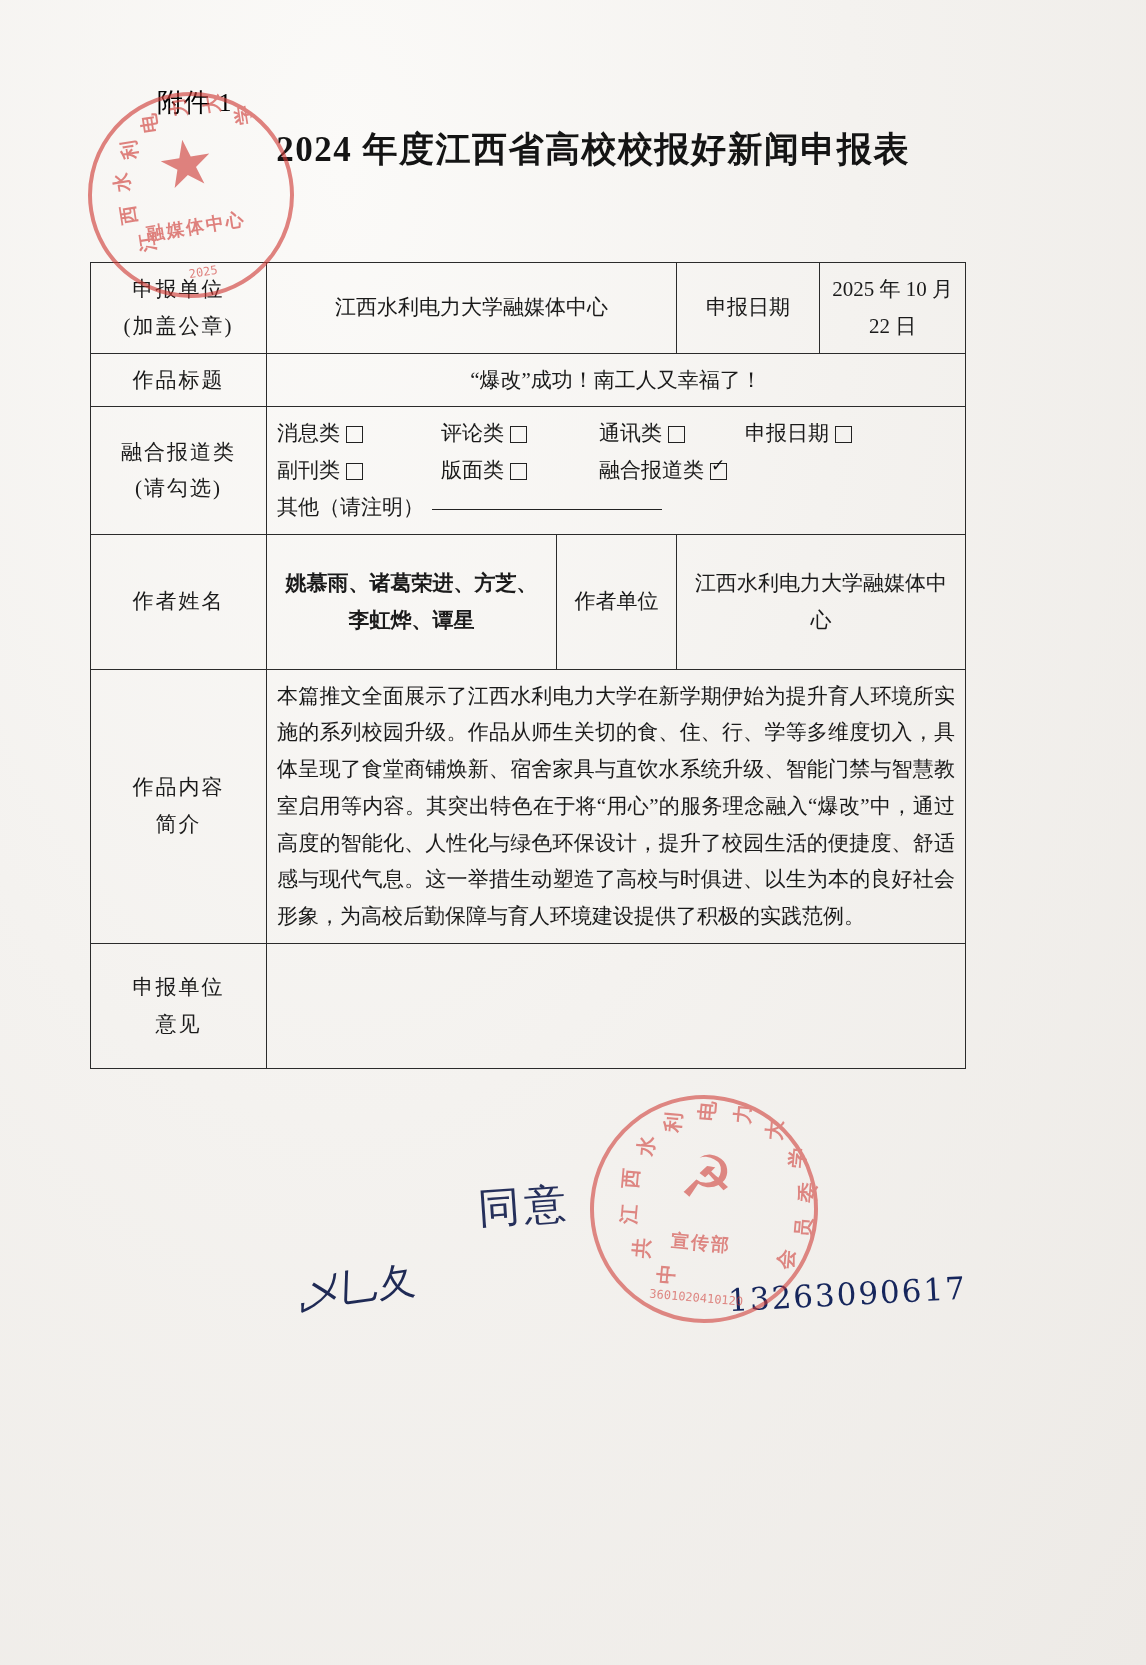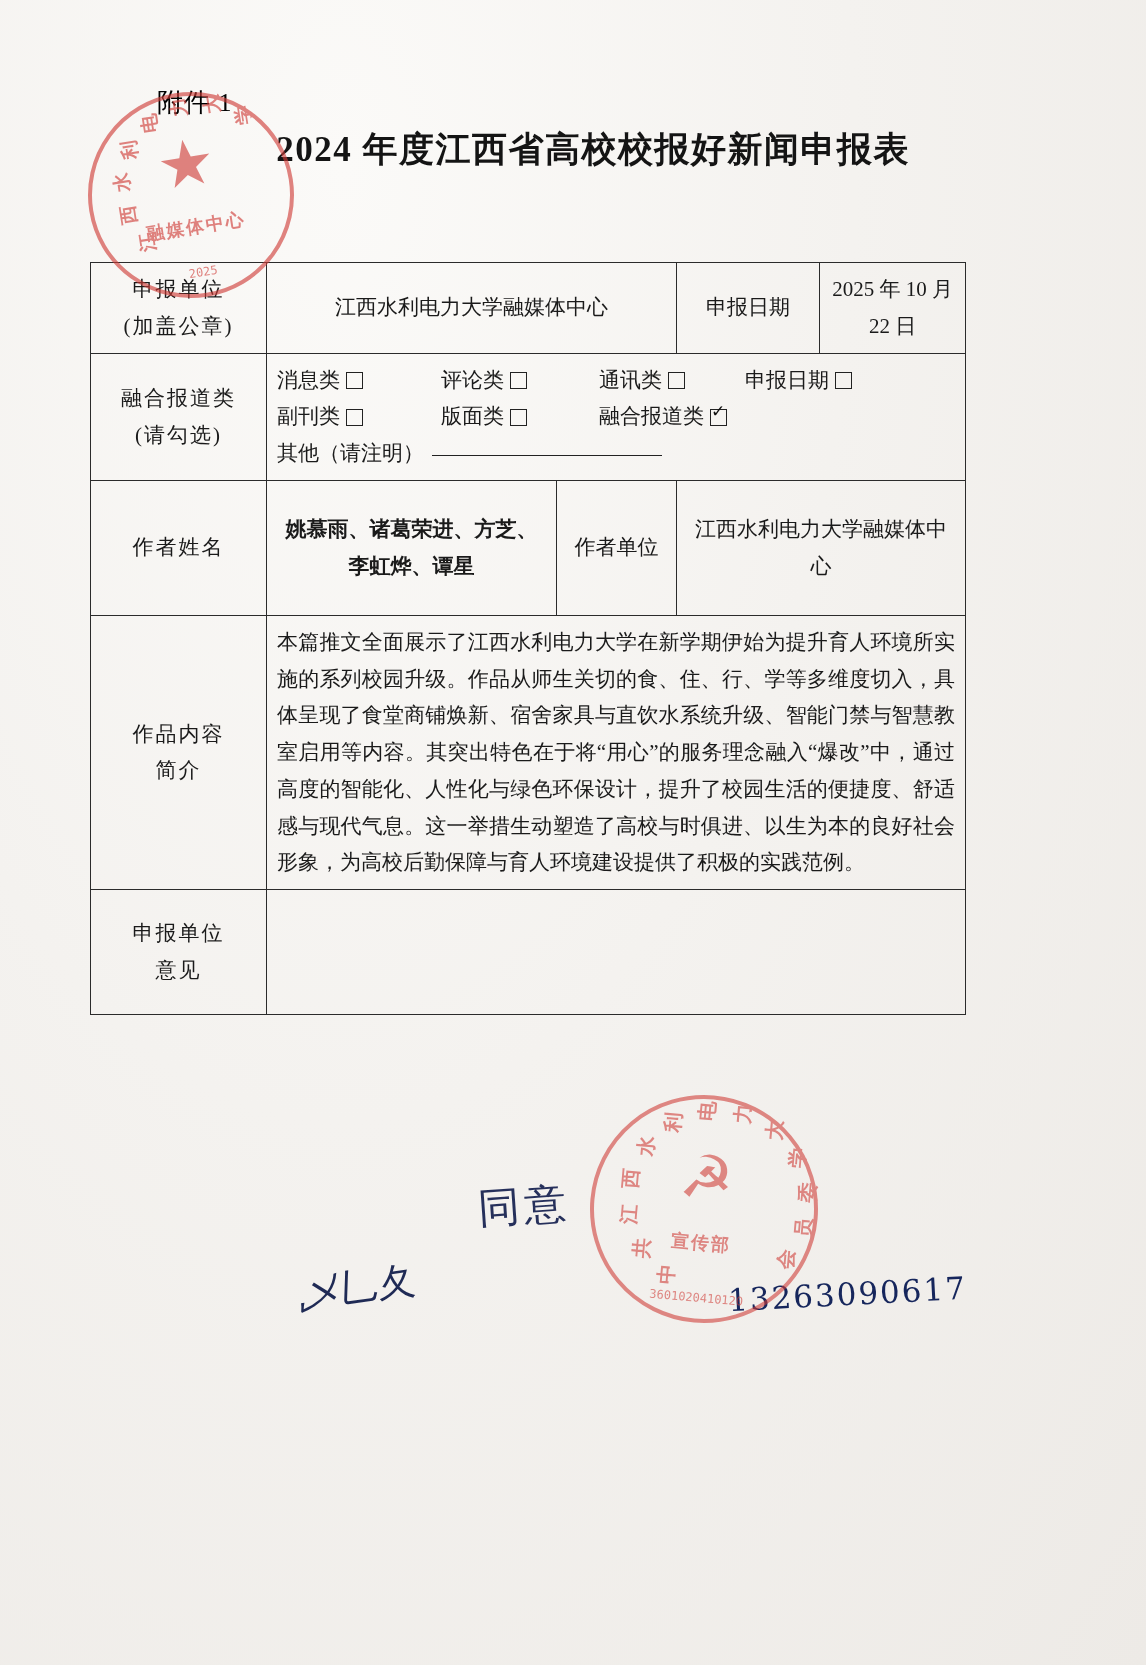--- a/index.html
+++ b/index.html
@@ -268,20 +268,24 @@
           <tbody>
               <tr>
             <td class="center" style="border:none;border-right:1.6px solid #2b2b2b;width:134px;padding:8px 4px">申报日期</td>
             <td class="center" style="border:none;padding:8px 6px">2025 年 10 月 22 日</td>
           </tr>
         </tbody>
           </table>
       </td>
     </tr>
 
+    <tr>
+      <td class="label">作品标题</td>
+      <td class="center" colspan="3">“爆改”成功！南工人又幸福了！</td>
+    </tr>
 
     <tr>
       <td class="label label-two-line">
         <div>融合报道类</div>
         <div>(请勾选)</div>
       </td>
       <td class="genre" colspan="3">
         <div class="genre-row">
           <span class="genre-item">
             <span>消息类</span>

